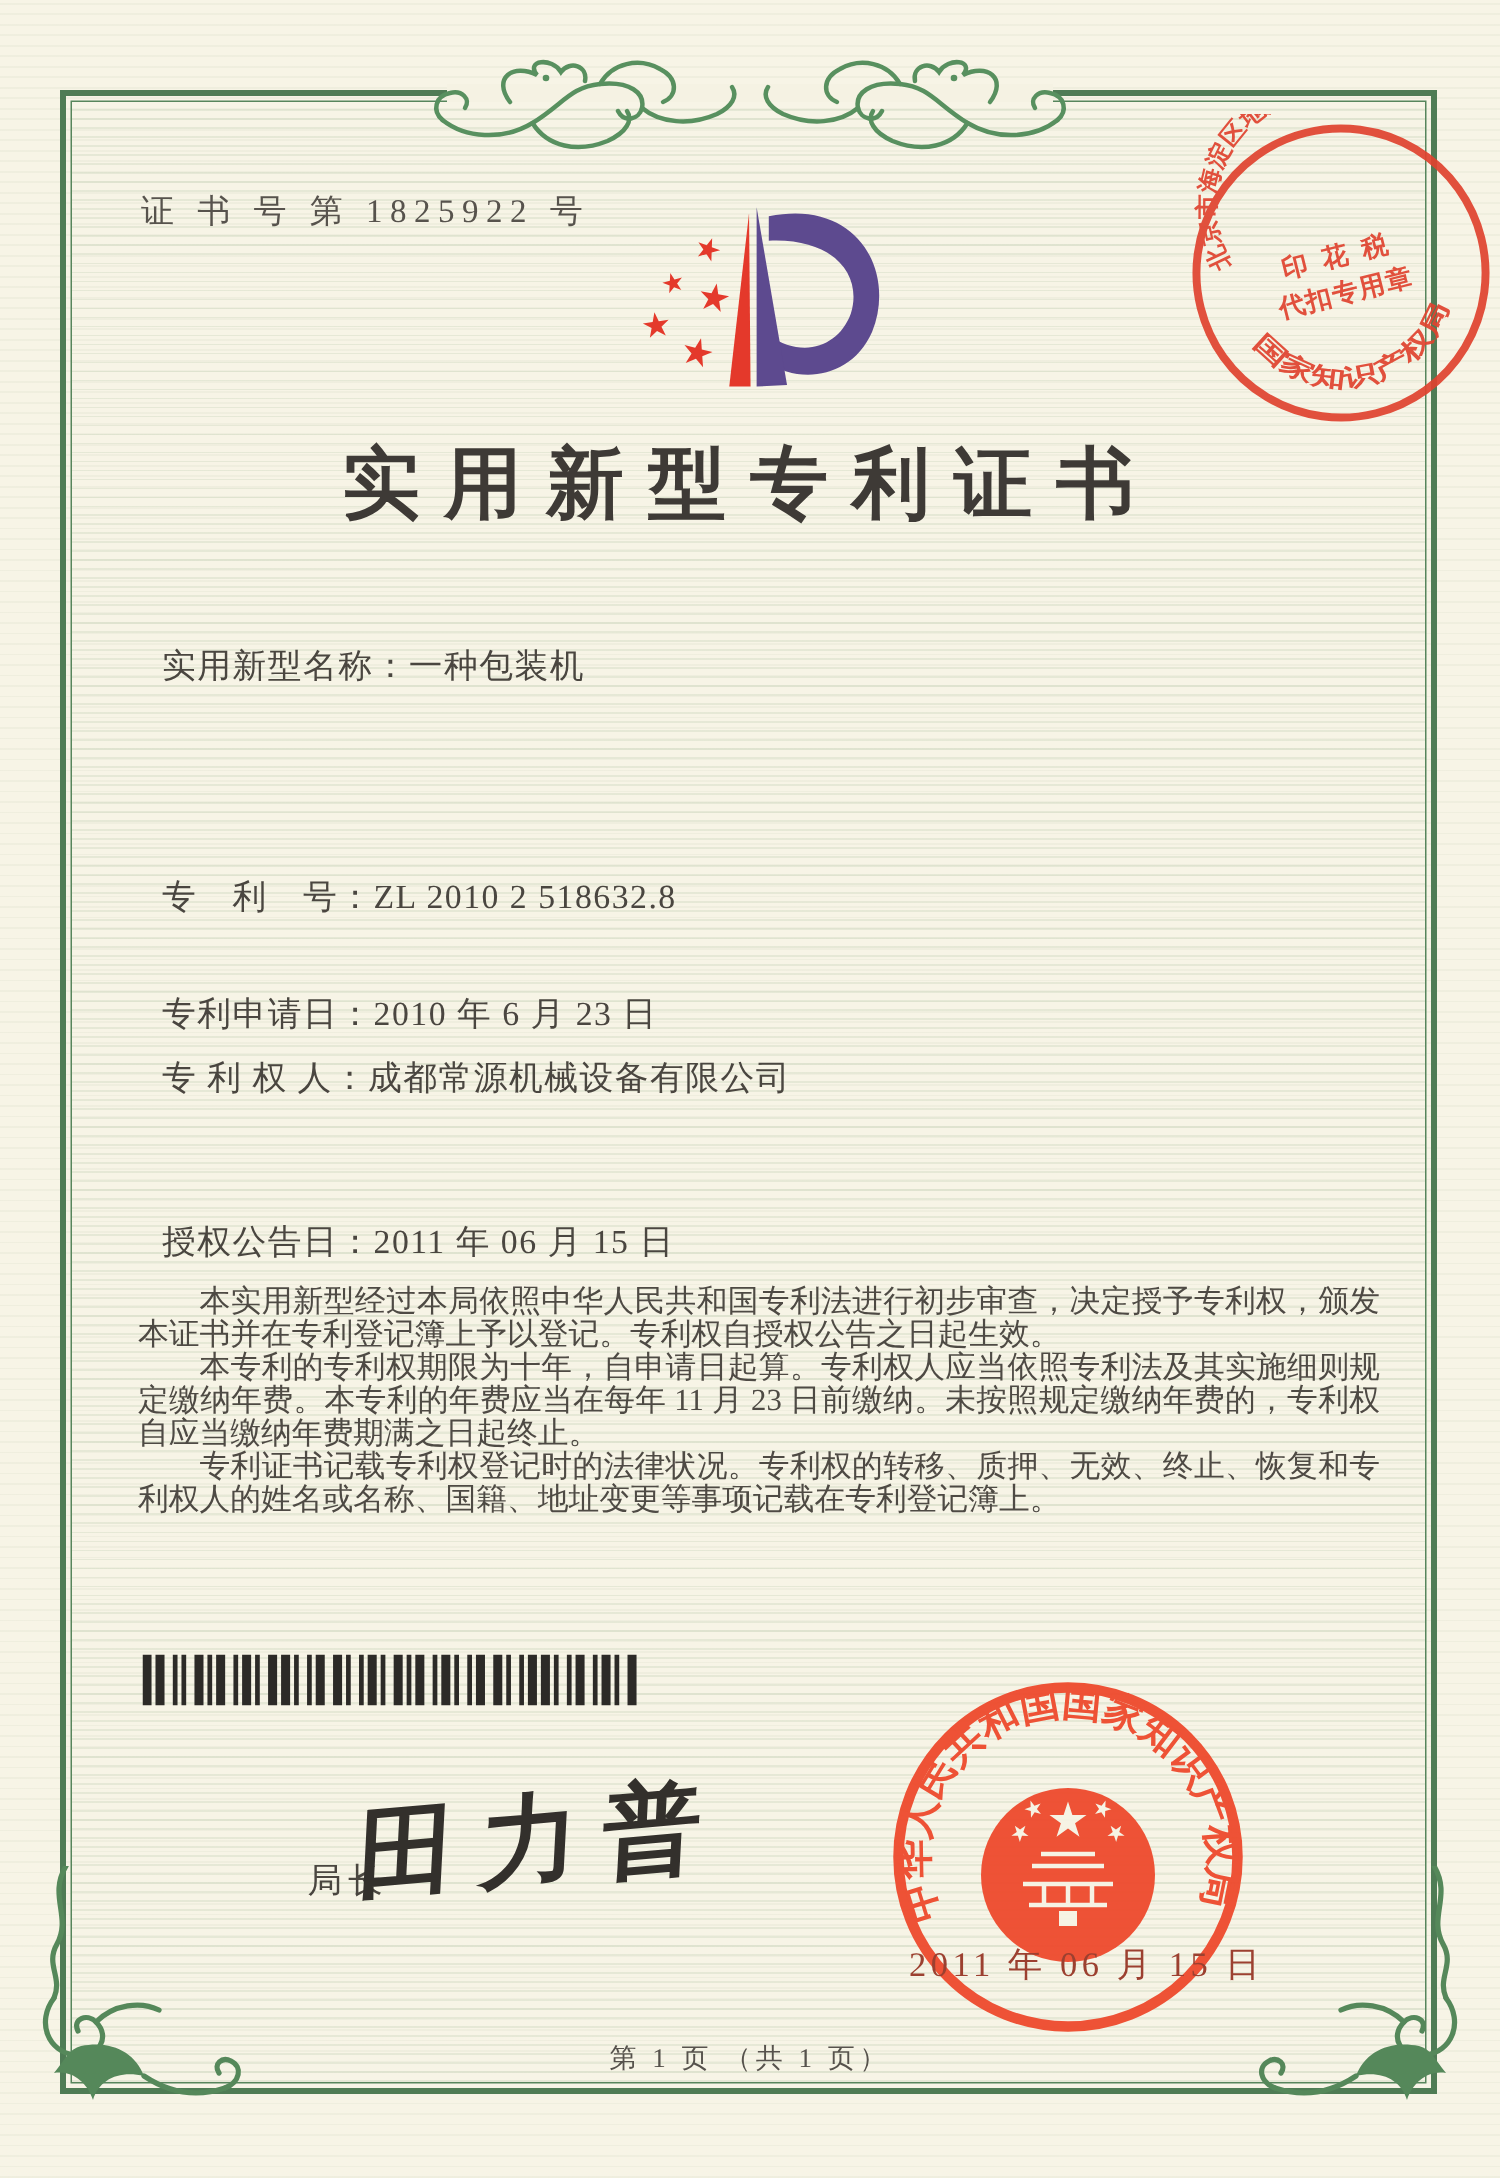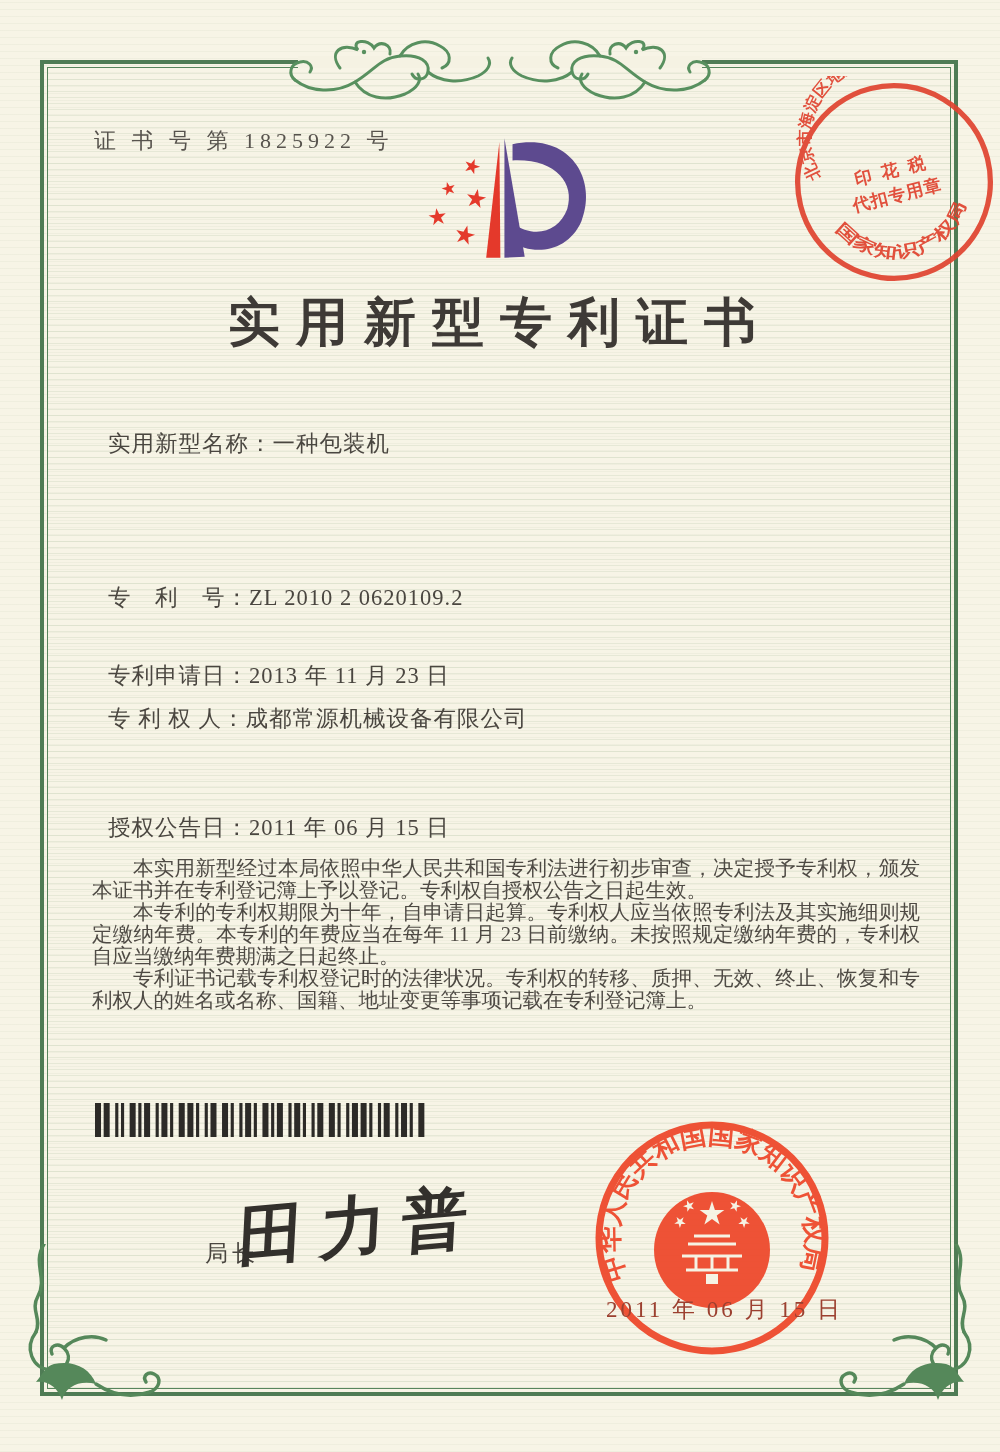--- a/index.html
+++ b/index.html
@@ -119,22 +119,22 @@
         <textPath href="#taxBot">国家知识产权局</textPath>
       </text>
       <text x="110" y="104" text-anchor="middle" font-size="18" font-weight="700" letter-spacing="3">印 花 税</text>
       <text x="110" y="130" text-anchor="middle" font-size="18" font-weight="700" letter-spacing="1">代扣专用章</text>
     </g>
   </svg>
 
   <div class="title">实用新型专利证书</div>
 
   <div class="field f0"><span>实用新型名称：</span><span>一种包装机</span></div>
-  <div class="field f2"><span>专　利　号：</span><span>ZL 2010 2 0620109.2</span></div>
-  <div class="field f3"><span>专利申请日：</span><span>2013 年 11 月 23 日</span></div>
+  <div class="field f2"><span>专　利　号：</span><span>ZL 2010 2 518632.8</span></div>
+  <div class="field f3"><span>专利申请日：</span><span>2010 年 6 月 23 日</span></div>
   <div class="field f4"><span>专 利 权 人：</span><span>成都常源机械设备有限公司</span></div>
   <div class="field f5"><span>授权公告日：</span><span>2011 年 06 月 15 日</span></div>
 
   <div class="body-text">
     <p>本实用新型经过本局依照中华人民共和国专利法进行初步审查，决定授予专利权，颁发本证书并在专利登记簿上予以登记。专利权自授权公告之日起生效。</p>
     <p>本专利的专利权期限为十年，自申请日起算。专利权人应当依照专利法及其实施细则规定缴纳年费。本专利的年费应当在每年 11 月 23 日前缴纳。未按照规定缴纳年费的，专利权自应当缴纳年费期满之日起终止。</p>
     <p>专利证书记载专利权登记时的法律状况。专利权的转移、质押、无效、终止、恢复和专利权人的姓名或名称、国籍、地址变更等事项记载在专利登记簿上。</p>
   </div>
 
   <svg class="barcode" id="barcode" viewBox="0 0 332 34" preserveAspectRatio="none">
@@ -201,14 +201,15 @@
         <path d="M102,118 L138,118"></path>
         <path d="M90,138 L150,138"></path>
         <path d="M94,152 L146,152"></path>
         <path d="M104,138 L104,152 M120,138 L120,152 M136,138 L136,152"></path>
       </g>
       <rect x="114" y="156" width="12" height="10" fill="#f6f3e4"></rect>
     </g>
   </svg>
   <div class="seal-date">2011 年 06 月 15 日</div>
 
+  <div class="footer">第 1 页 （共 1 页）</div>
 
 </div>
 
 </body></html>

